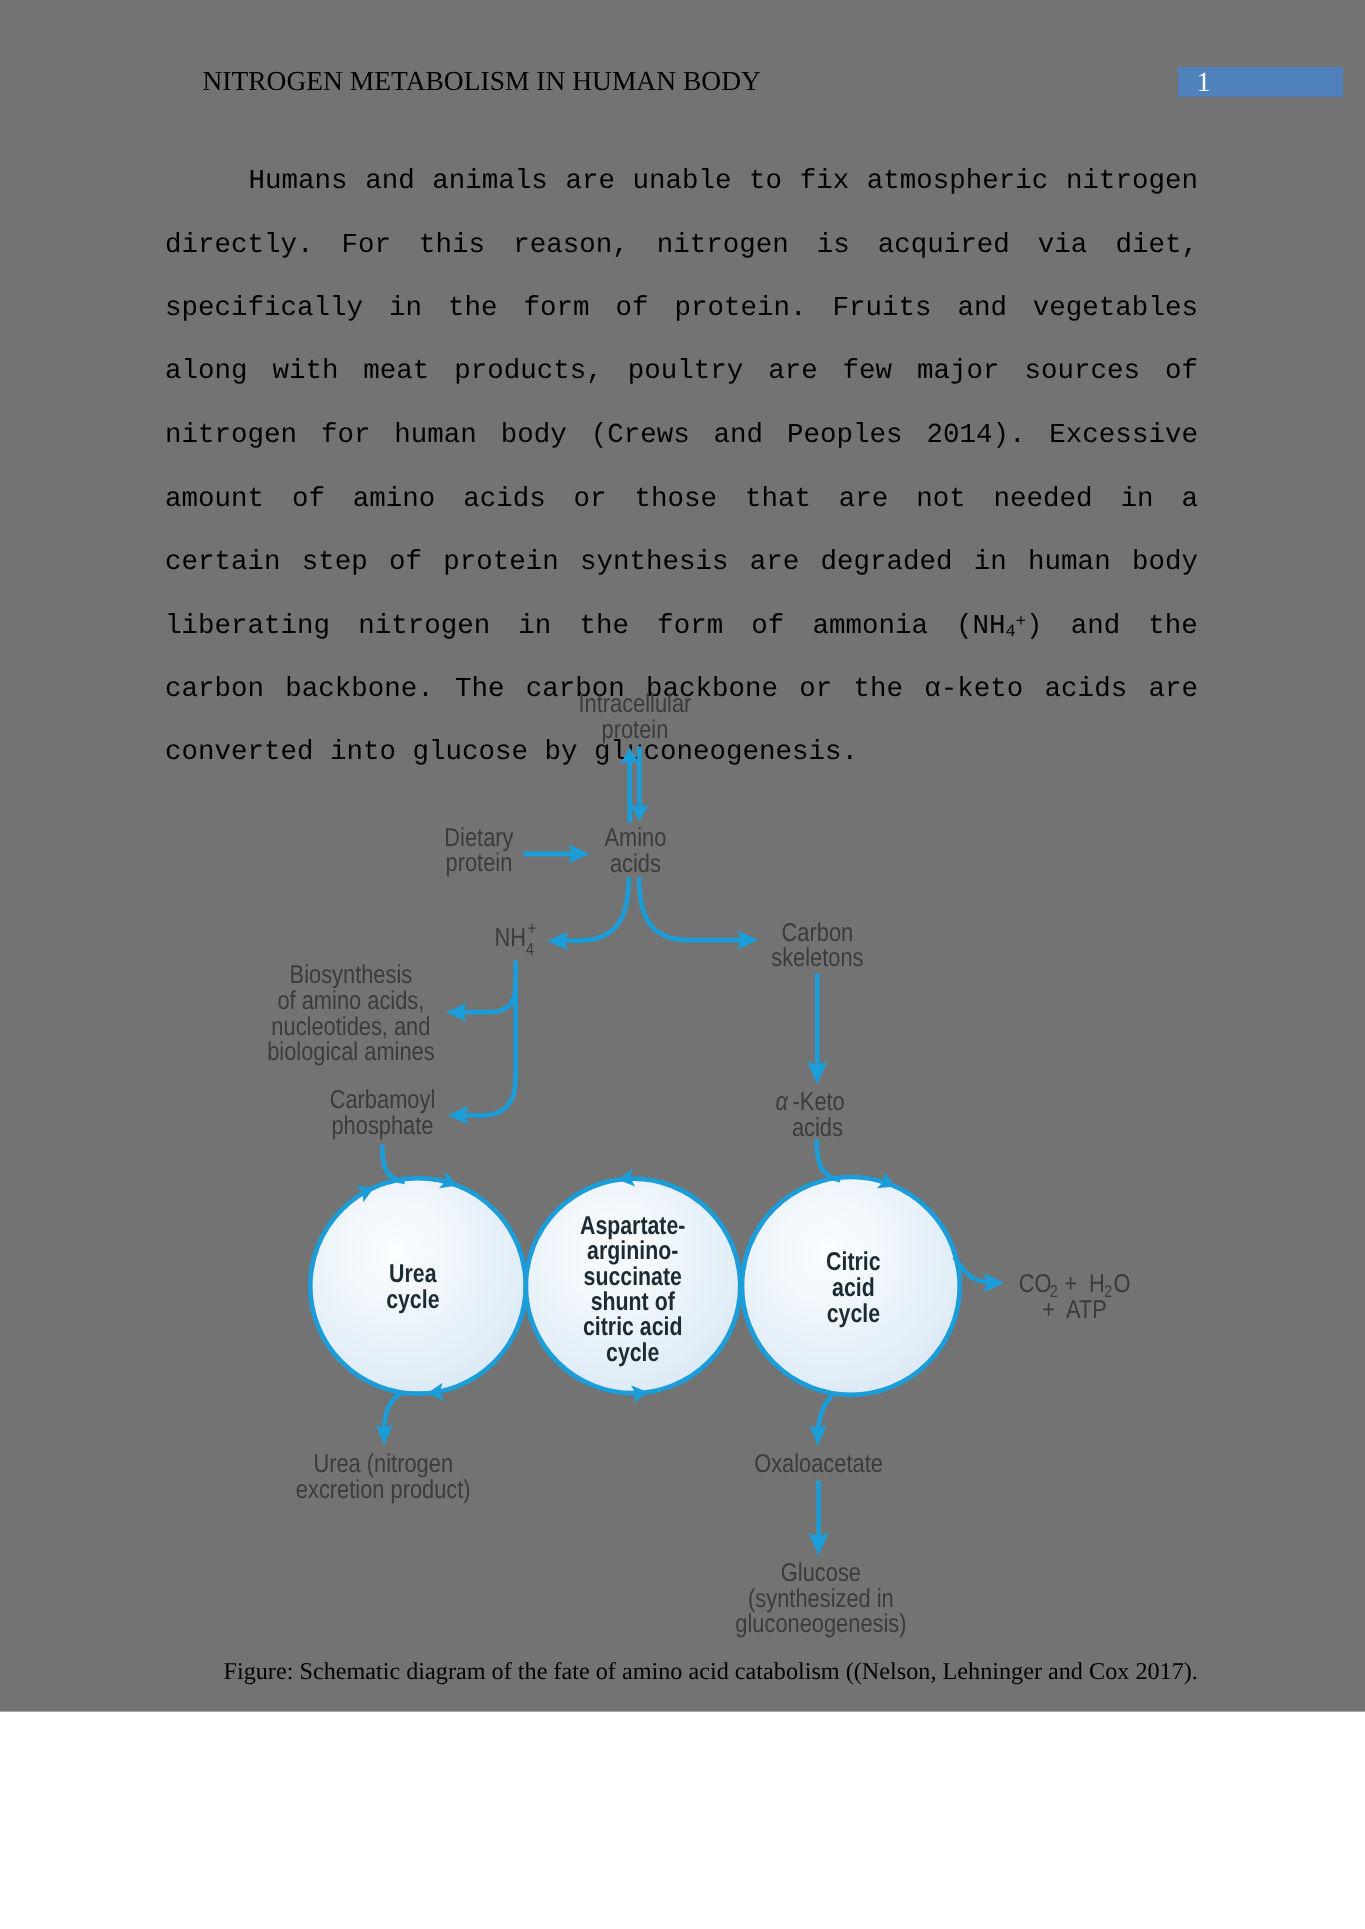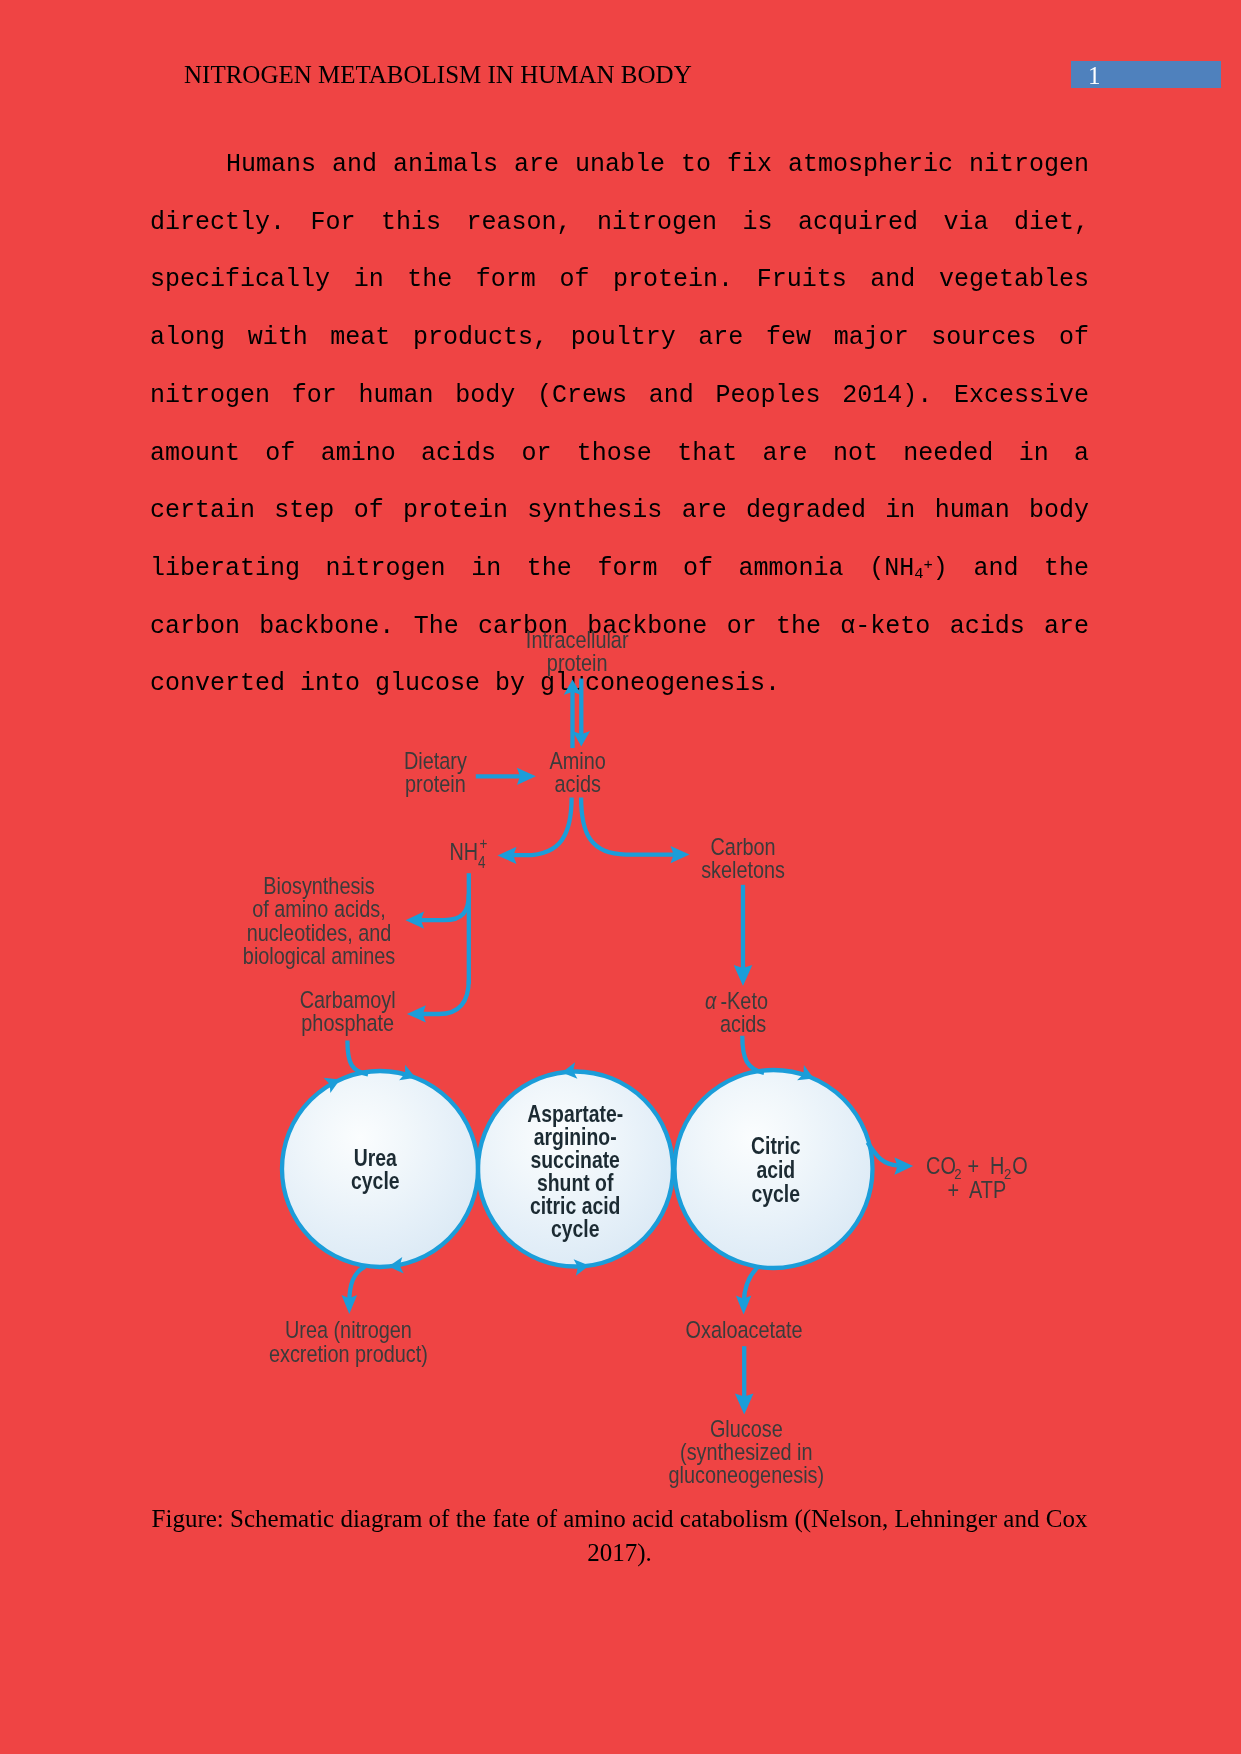--- a/index.html
+++ b/index.html
@@ -1,22 +1,22 @@
 <!DOCTYPE html>
 <html><head>
 <meta charset="utf-8">
 <style>
   html,body{margin:0;padding:0;background:#fff;}
   body{width:1241px;height:1754px;overflow:hidden;font-family:"Liberation Serif",serif;color:#000;}
-  .page{position:relative;width:1241px;height:1754px;background:#ef4444;}
+  .page{position:relative;width:1241px;height:1556px;background:#737373;}
   .hdr{position:absolute;left:184px;top:60px;font-size:25px;line-height:29px;white-space:nowrap;}
   .pagenum-box{position:absolute;left:1071px;top:61px;width:150px;height:27px;background:#4f81bd;}
   .pagenum{position:absolute;left:1088px;top:61px;font-size:25px;line-height:29px;color:#fff;}
   .para{position:absolute;left:150px;top:136px;width:939px;font-size:25px;line-height:57.7px;text-align:justify;text-indent:76px;font-family:Liberation Mono, monospace;}
-  .caption{position:absolute;left:150px;top:1502px;width:939px;font-size:25px;line-height:33.7px;text-align:center;}
+  .caption{position:absolute;left:150px;top:1502px;width:939px;font-size:22px;line-height:33.7px;text-align:right;}
   .fig{position:absolute;left:16px;top:0;width:1241px;height:1754px;margin-top:44px;}
   .figsvg{position:absolute;left:0;top:0;}
   .ln{fill:none;stroke:#1b9dd9;stroke-linecap:butt;}
   .hd{fill:#1b9dd9;stroke:none;}
   .figlbl text{font-family:"Liberation Sans",sans-serif;fill:#3b3b3b;}
   .para sub, .para sup{font-size:0.62em;line-height:0;position:relative;vertical-align:baseline;}
   .para sub{top:0.22em;}
   .para sup{top:-0.38em;}
 </style>
 </head>

